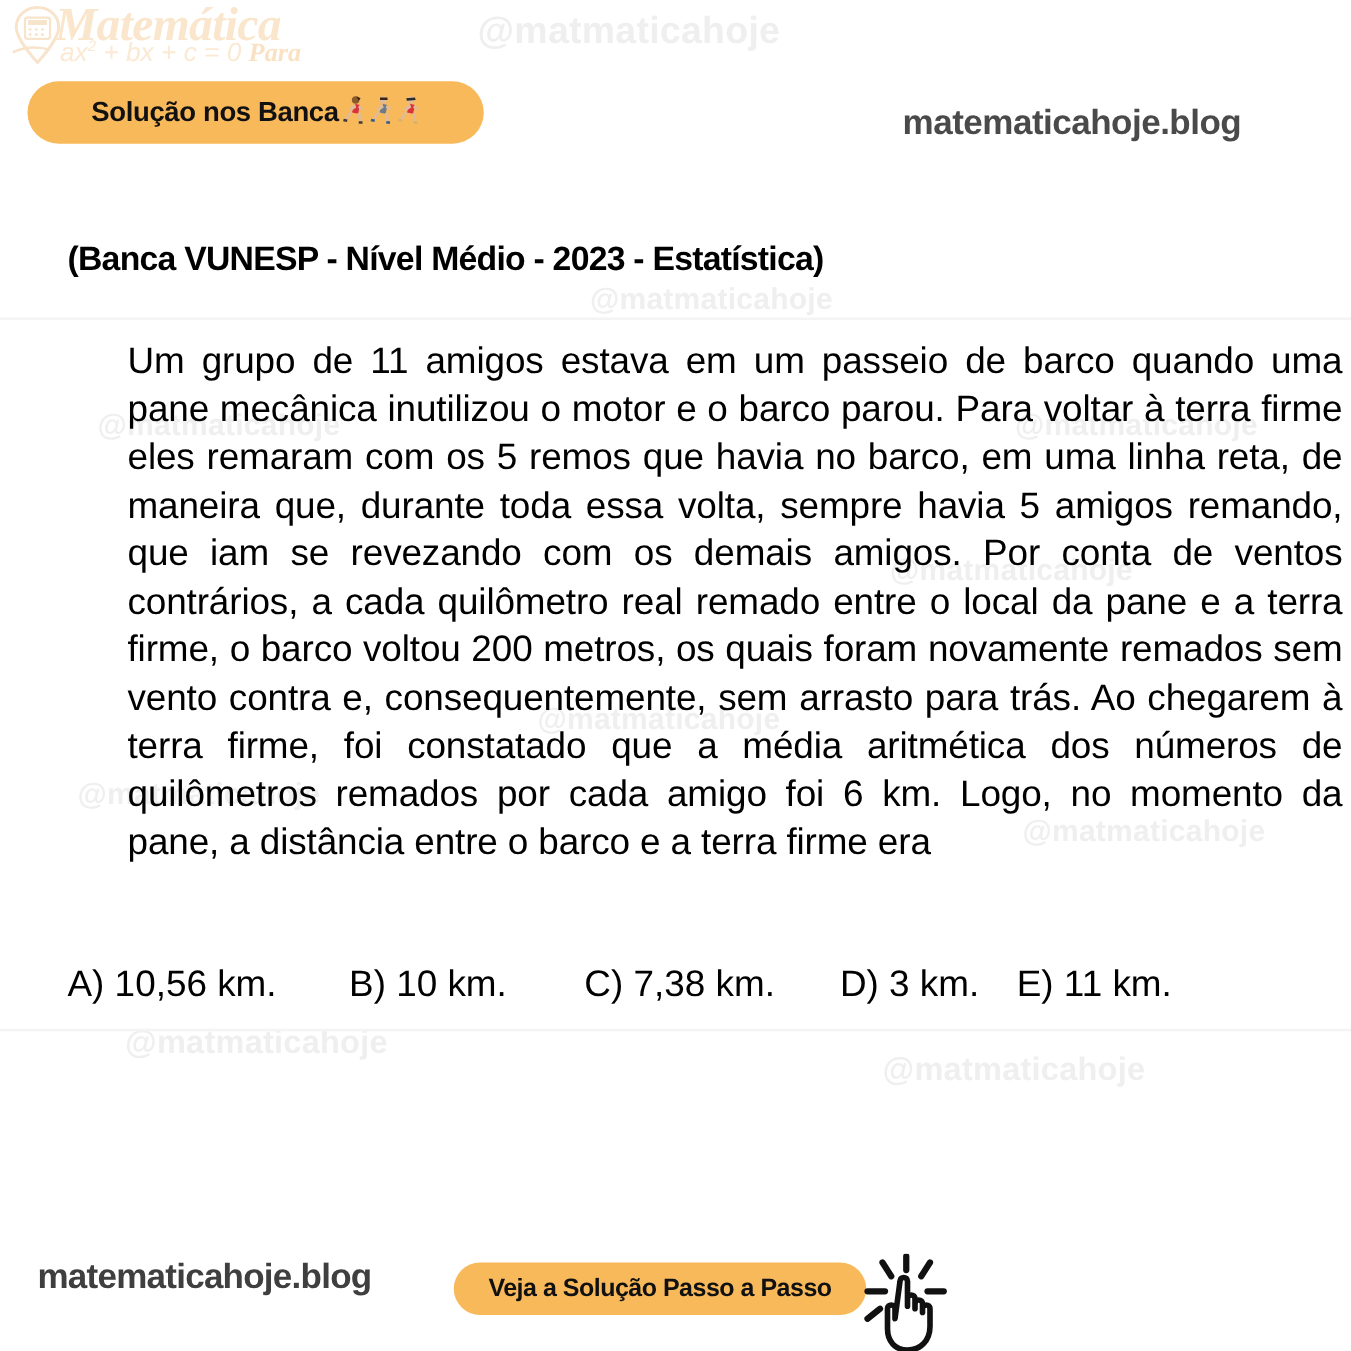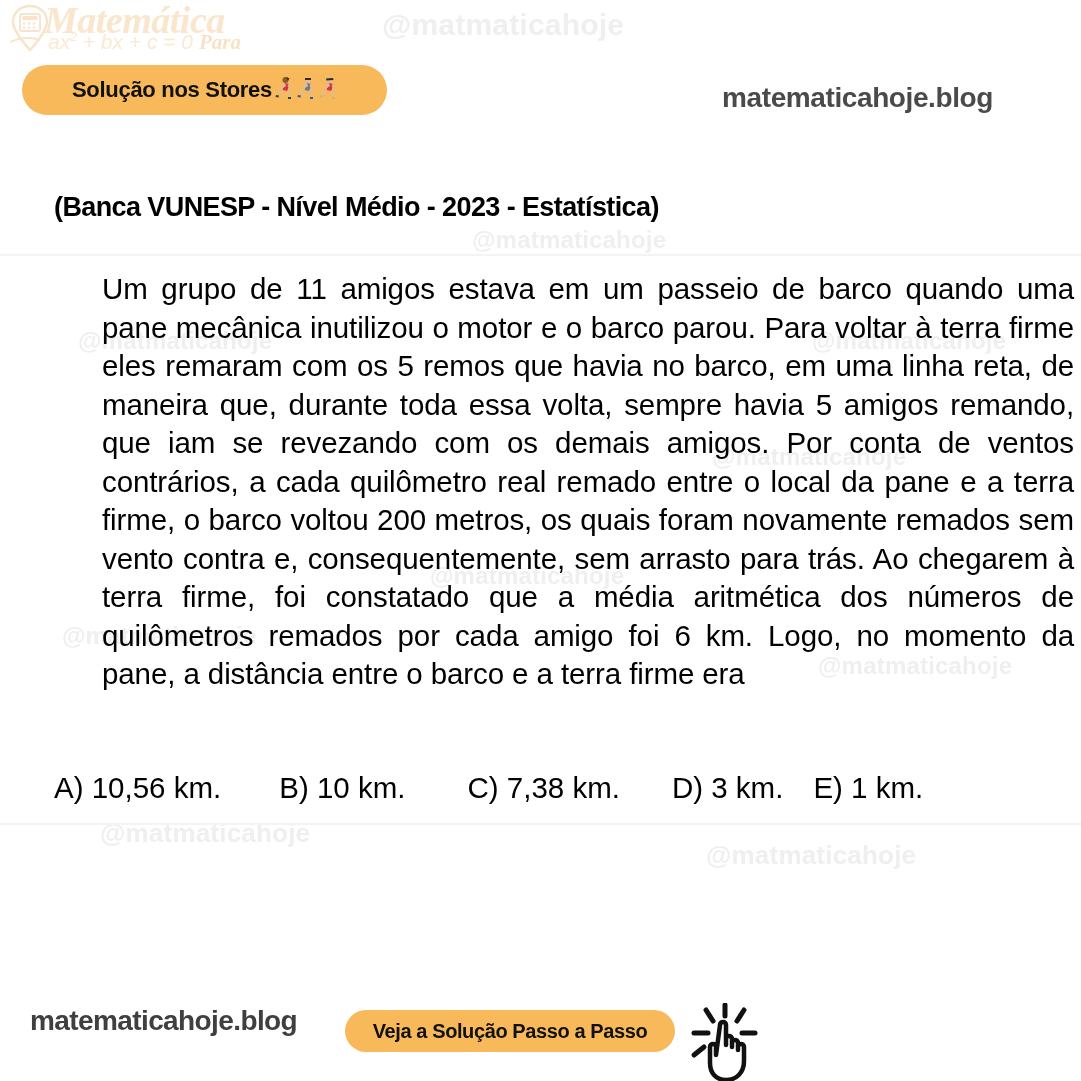--- a/index.html
+++ b/index.html
@@ -182,21 +182,21 @@
     top: 1005px;
     font-family: "Liberation Sans", sans-serif;
     font-weight: 700;
     font-size: 28px;
     color: #3f3f3f;
     letter-spacing: -0.6px;
     white-space: nowrap;
   }
   .cta-pill {
     position: absolute;
-    left: 345px;
+    left: 363px;
     top: 1010px;
     width: 330px;
     height: 42px;
     background: #f8b95b;
     border-radius: 21px;
     display: flex;
     align-items: center;
     justify-content: center;
     box-sizing: border-box;
     text-align: center;
@@ -251,21 +251,21 @@
       </svg>
     </span>
     <span class="logo-text">Matemática</span>
     <span class="logo-sub">
       <span>ax<sup>2</sup> + bx + c = 0</span>
       <span class="hoje">Para</span>
     </span>
   </div>
 
   <div class="store-pill">
-    <span class="store-pill-label">Solução nos Stores</span>
+    <span class="store-pill-label">Solução nos Banca</span>
     <span class="runner-row">
       <span class="runner">
         <svg viewBox="0 0 20 28" width="20" height="28" aria-hidden="true">
           <circle cx="12.5" cy="4" r="3" fill="#8a5a2b"></circle>
           <path d="M13 1 L16.5 2.5 L15 4.5 Z" fill="#3b2616"></path>
           <path d="M12 7 L16 8 L14.5 15 L9.5 14 Z" fill="#d9333f"></path>
           <path d="M12 7 L7 11 L8.5 13 L13 10 Z" fill="#e0bb96"></path>
           <path d="M15.5 8 L19 11 L17.5 12.5 L14.5 10 Z" fill="#e0bb96"></path>
           <path d="M10 14 L6 20 L4 19 L8 13 Z" fill="#e0bb96"></path>
           <path d="M14 14.5 L15 21 L17 21 L16.5 14 Z" fill="#e0bb96"></path>
@@ -304,21 +304,21 @@
 
   <div class="site-url-top">matematicahoje.blog</div>
 
   <div class="rule rule-top"></div>
   <div class="rule rule-bottom"></div>
 
   <div class="q-title">(Banca VUNESP - Nível Médio - 2023 - Estatística)</div>
   <div class="q-body">Um grupo de 11 amigos estava em um passeio de barco quando uma pane mecânica inutilizou o motor e o barco parou. Para voltar à terra firme eles remaram com os 5 remos que havia no barco, em uma linha reta, de maneira que, durante toda essa volta, sempre havia 5 amigos remando, que iam se revezando com os demais amigos. Por conta de ventos contrários, a cada quilômetro real remado entre o local da pane e a terra firme, o barco voltou 200 metros, os quais foram novamente remados sem vento contra e, consequentemente, sem arrasto para trás. Ao chegarem à terra firme, foi constatado que a média aritmética dos números de quilômetros remados por cada amigo foi 6 km. Logo, no momento da pane, a distância entre o barco e a terra firme era</div>
 
   <div class="q-options">
-    <span class="opt">A) 10,56 km.</span><span class="opt-gap-1"></span><span class="opt">B) 10 km.</span><span class="opt-gap-2"></span><span class="opt">C) 7,38 km.</span><span class="opt-gap-3"></span><span class="opt">D) 3 km.</span><span class="opt-gap-4"></span><span class="opt">E) 1 km.</span>
+    <span class="opt">A) 10,56 km.</span><span class="opt-gap-1"></span><span class="opt">B) 10 km.</span><span class="opt-gap-2"></span><span class="opt">C) 7,38 km.</span><span class="opt-gap-3"></span><span class="opt">D) 3 km.</span><span class="opt-gap-4"></span><span class="opt">E) 11 km.</span>
   </div>
 
   <div class="site-url-bottom">matematicahoje.blog</div>
 
   <div class="cta-pill">
     <span class="cta-label">Veja a Solução Passo a Passo</span>
   </div>
 
   <span class="tap-icon">
     <svg viewBox="0 0 92 78" width="92" height="78" aria-hidden="true">

